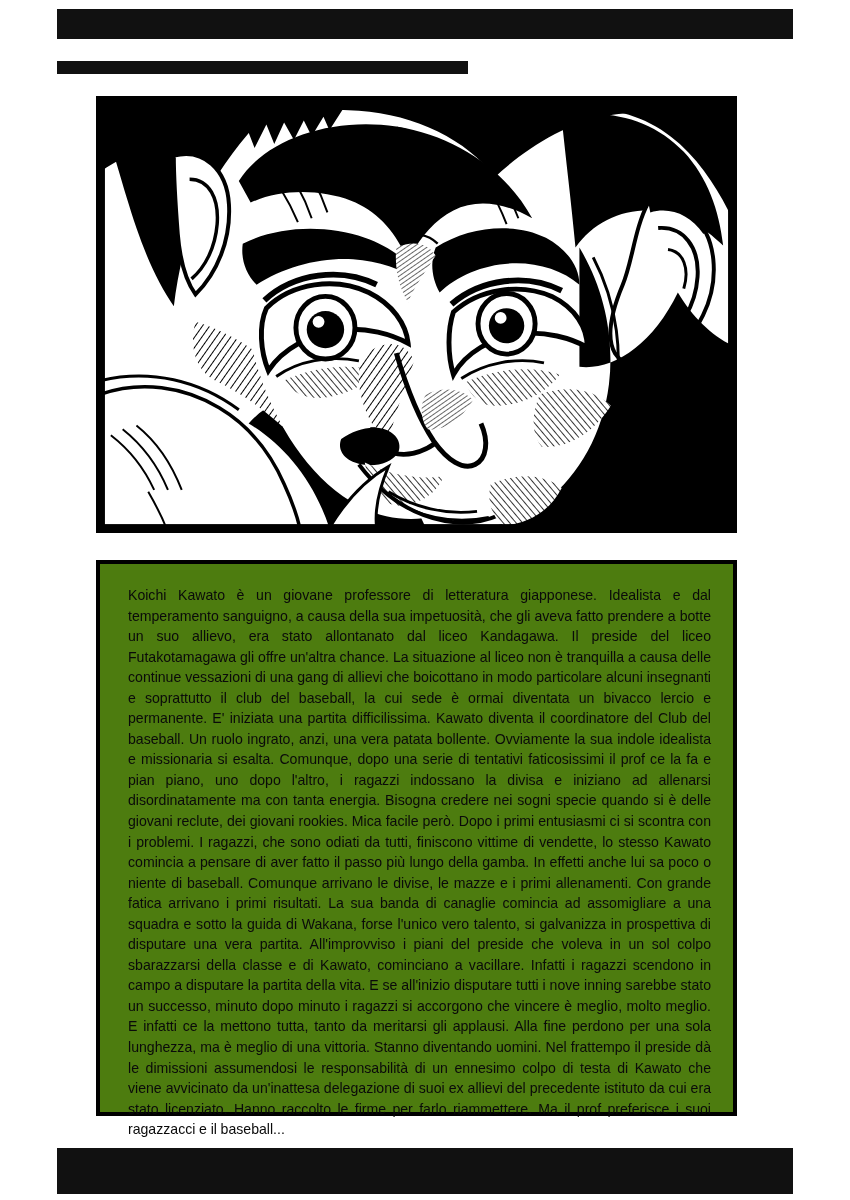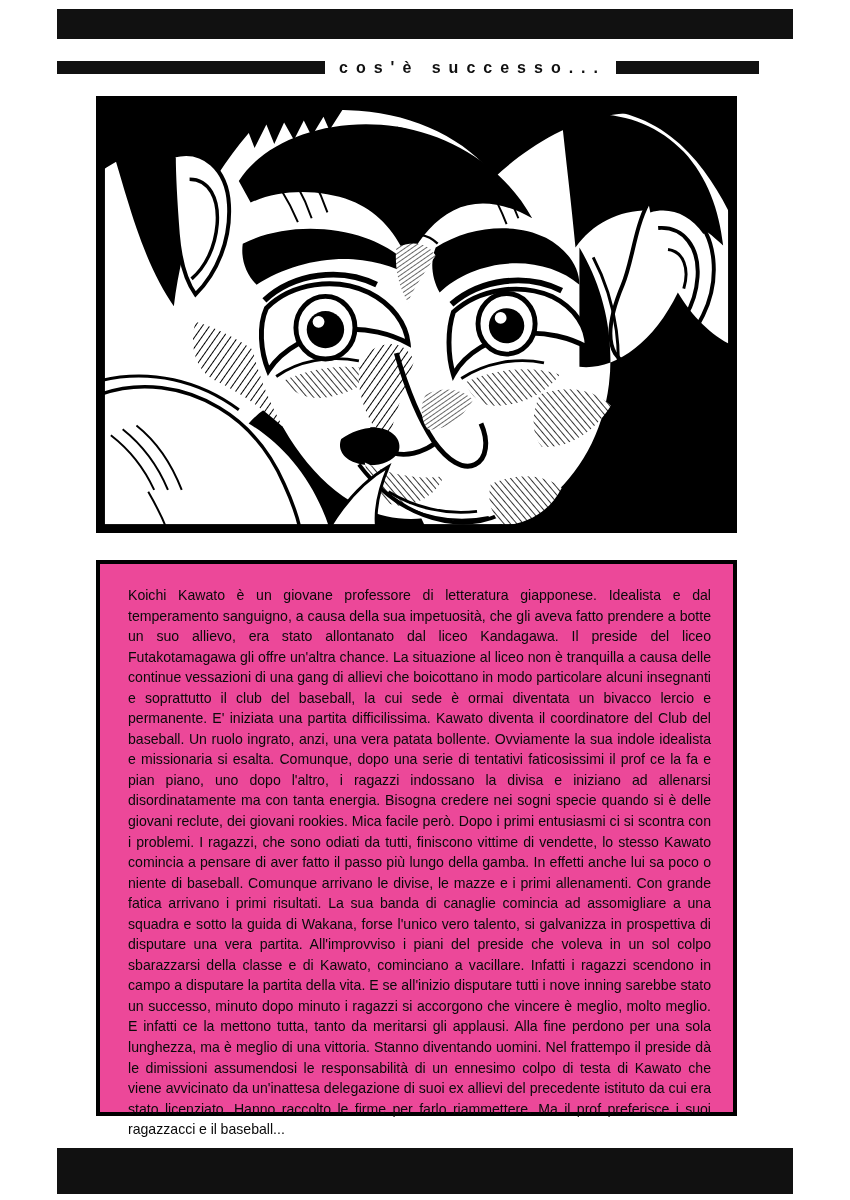--- a/index.html
+++ b/index.html
@@ -89,21 +89,21 @@
 
   
   .text-panel {
     position: absolute;
     left: 96px;
     top: 560px;
     width: 641px;
     height: 556px;
     border: 4px solid #000000;
     box-sizing: border-box;
-    background: #ec4899;
+    background: #4d7c0f;
   }
   .text-body {
     position: absolute;
     left: 28px;
     top: 21px;
     right: 22px;
     font-family: "Liberation Sans", sans-serif;
     font-size: 14.1px;
     line-height: 20.55px;
     text-align: justify;
@@ -124,21 +124,20 @@
 </style>
 </head>
 <body>
 
 <div class="page">
 
   <div class="top-bar"></div>
 
   <div class="title-row">
     <div class="rule-left"></div>
-    <div class="title-text">cos'è successo...</div>
     <div class="rule-right"></div>
   </div>
 
   <div class="panel">
     <svg class="panel-art" viewBox="0 0 641 437" preserveAspectRatio="none">
       <defs>
         <pattern id="hatch" width="6" height="6" patternUnits="userSpaceOnUse" patternTransform="rotate(35)">
           <rect width="6" height="6" fill="#ffffff"></rect>
           <line x1="0" y1="0" x2="0" y2="6" stroke="#000000" stroke-width="2"></line>
         </pattern>

